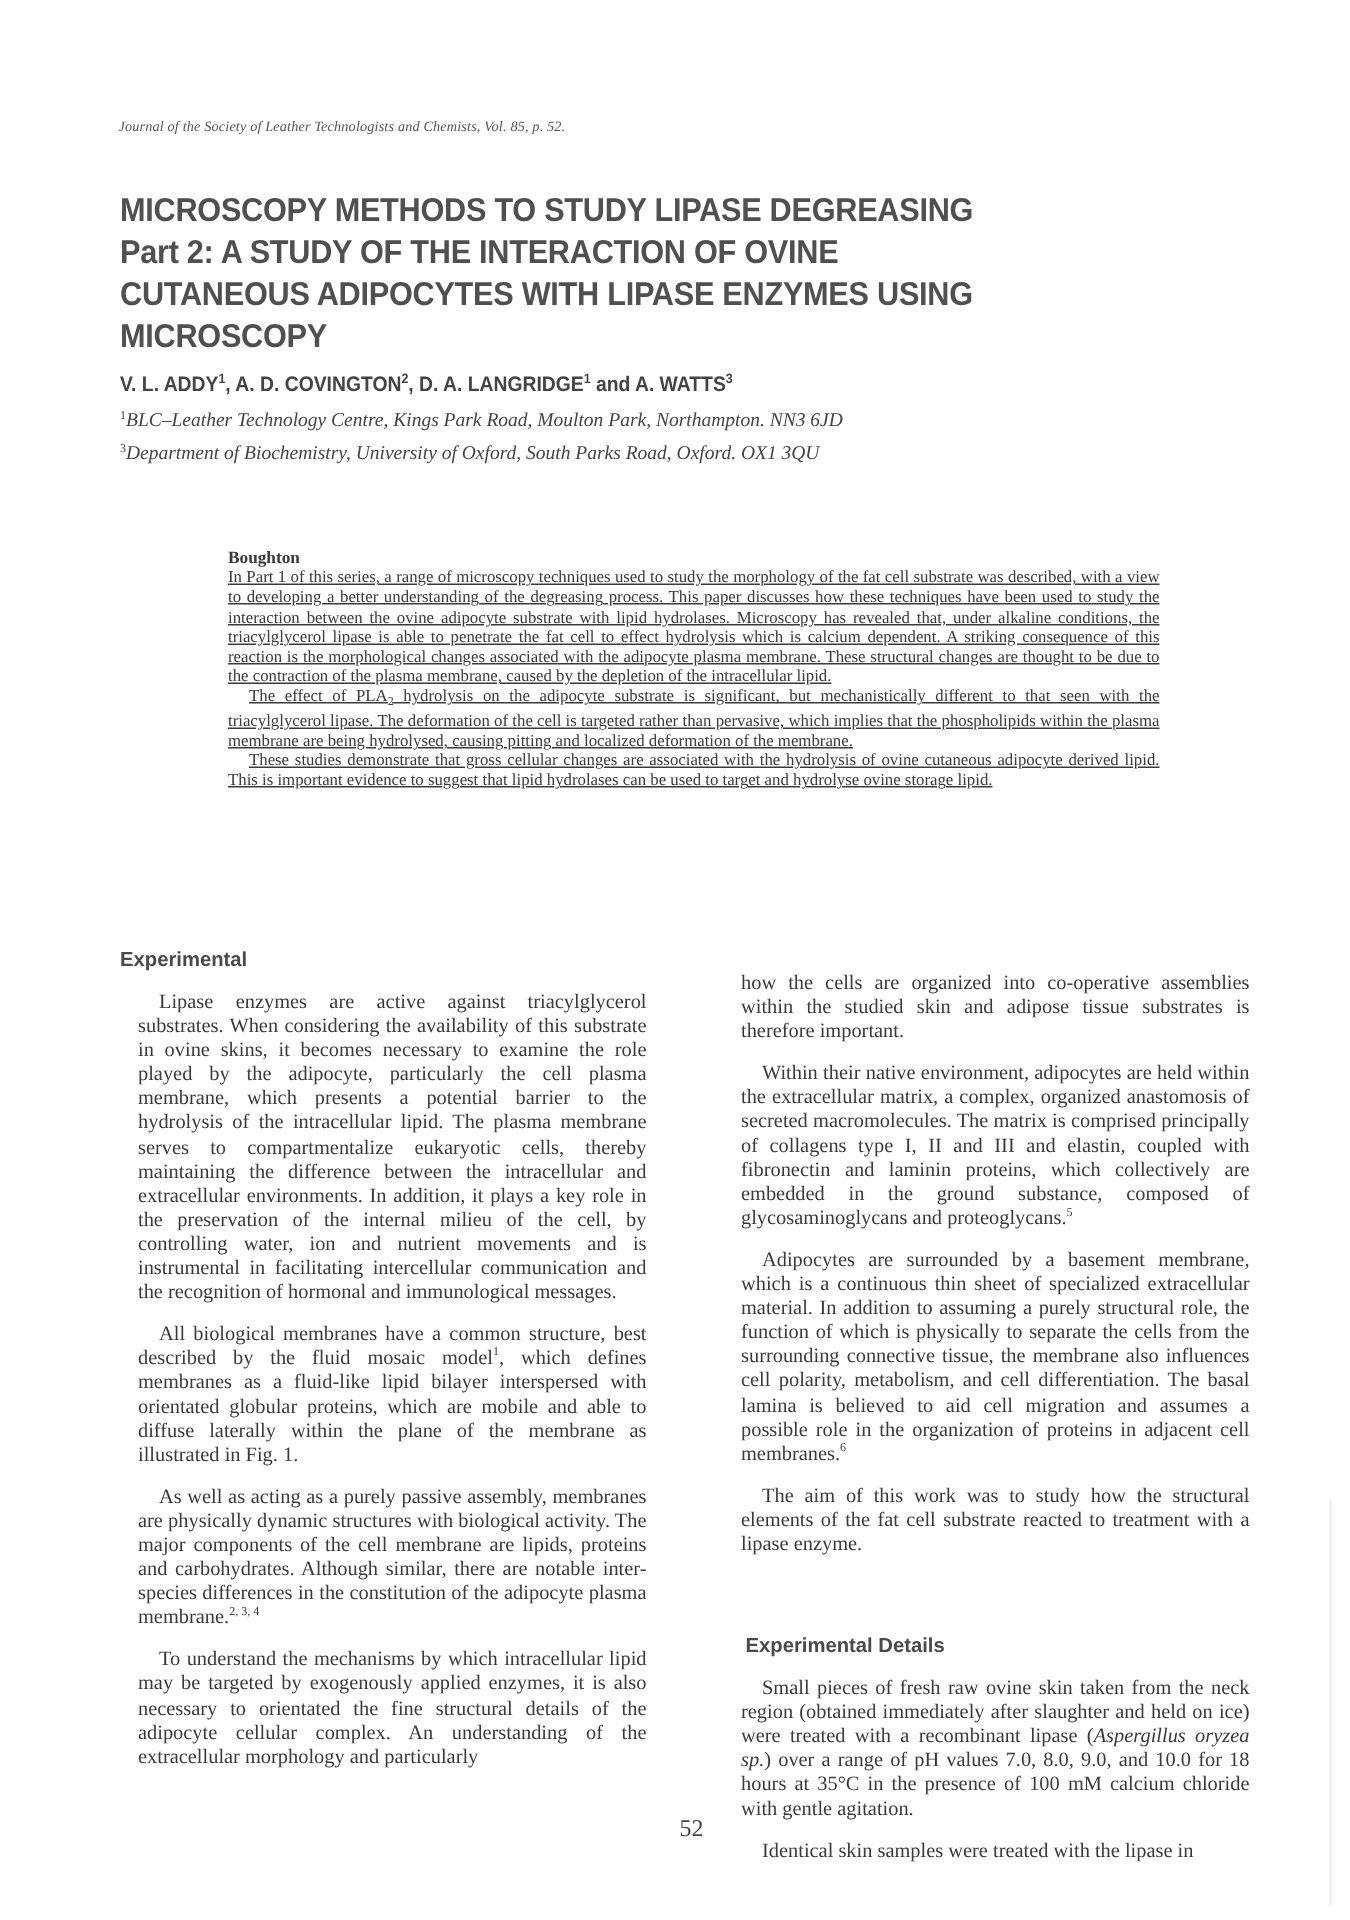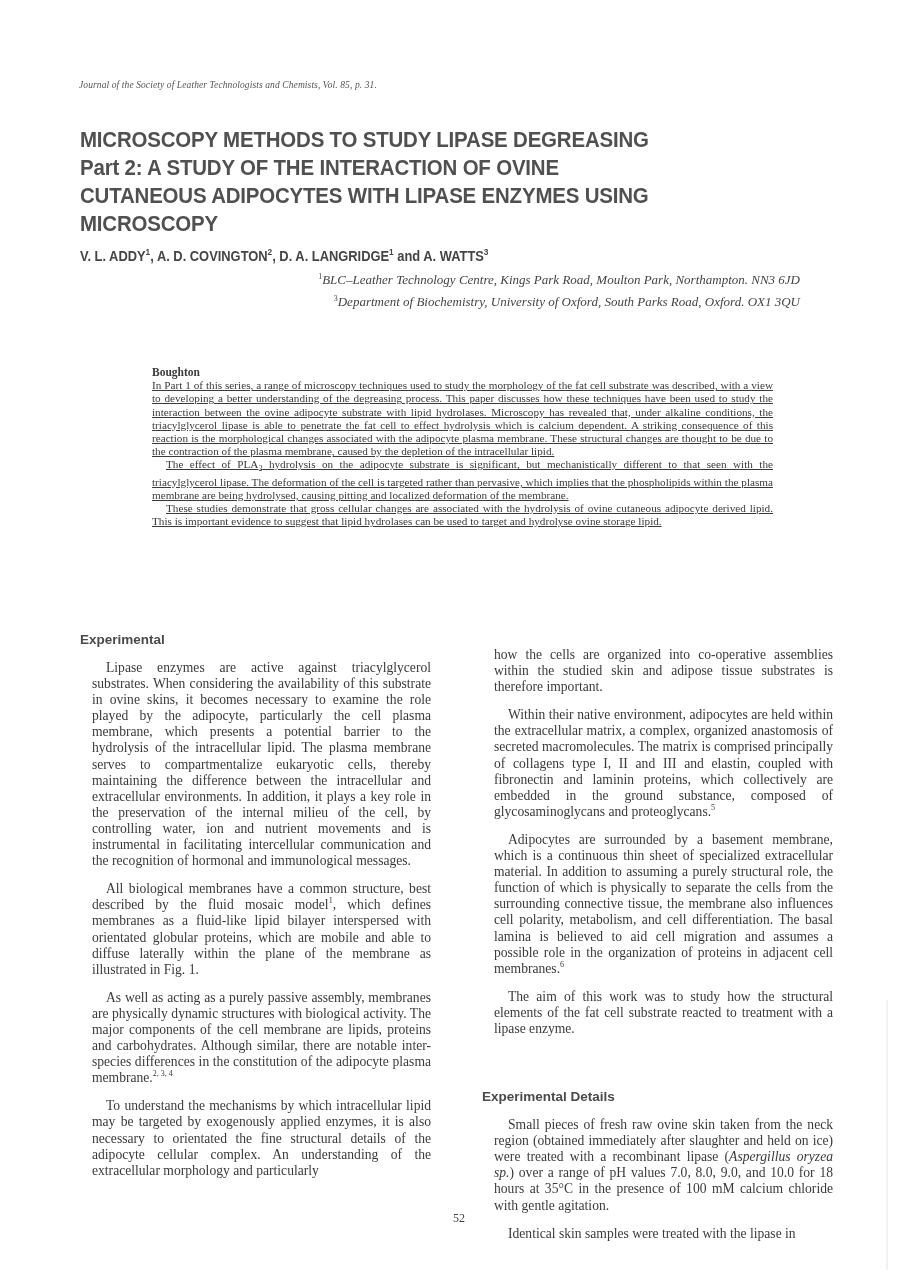--- a/index.html
+++ b/index.html
@@ -60,21 +60,20 @@
     .authors .and { font-weight: bold; }
     .affiliations {
       position: absolute;
       left: 80px;
       top: 267px;
       width: 720px;
       font-style: italic;
       font-size: 13px;
       line-height: 19px;
       color: #444444;
-      text-align: right;
     }
     .affiliations sup { font-size: 8px; font-style: normal; }
     .summary {
       position: absolute;
       left: 152px;
       top: 366px;
       width: 621px;
       font-size: 11.2px;
       line-height: 13.2px;
       color: #3a3a3a;
@@ -110,43 +109,43 @@
     .col p.noindent { text-indent: 0; }
     .col sup { font-size: 8px; line-height: 0; }
     .section-heading {
       font-family: "Liberation Sans", sans-serif;
       font-weight: bold;
       font-size: 13.5px;
       color: #4a4a4a;
       margin: 0 0 8px 0;
       line-height: 16px;
     }
-    .right .section-heading.exp { margin-top: 52px; margin-bottom: 8px; }
+    .right .section-heading.exp { margin-top: 52px; margin-bottom: 8px; margin-left: 15px; }
     .page-number {
       position: absolute;
       left: 453px;
       top: 1211px;
-      font-size: 12px;
+      font-size: 16px;
       color: #444444;
     }
     .edge-line {
       position: absolute;
       left: 886px;
       top: 1000px;
       width: 2px;
       height: 270px;
       background: #f1f1f1;
     }
   </style>
 </head>
 <body>
 
 <div class="page">
 
-  <div class="running-head">Journal of the Society of Leather Technologists and Chemists, Vol. 85, p. 31.</div>
+  <div class="running-head">Journal of the Society of Leather Technologists and Chemists, Vol. 85, p. 52.</div>
 
   <div class="title">
     <div>MICROSCOPY METHODS TO STUDY LIPASE DEGREASING</div>
     <div>Part 2: A STUDY OF THE INTERACTION OF OVINE</div>
     <div>CUTANEOUS ADIPOCYTES WITH LIPASE ENZYMES USING</div>
     <div>MICROSCOPY</div>
   </div>
 
   <div class="authors">
     <span>V. L. ADDY</span><sup>1</sup><span>, </span><span>A. D. COVINGTON</span><sup>2</sup><span>, </span><span>D. A. LANGRIDGE</span><sup>1</sup><span class="and" style="white-space:pre;"> and </span><span>A. WATTS</span><sup>3</sup>

